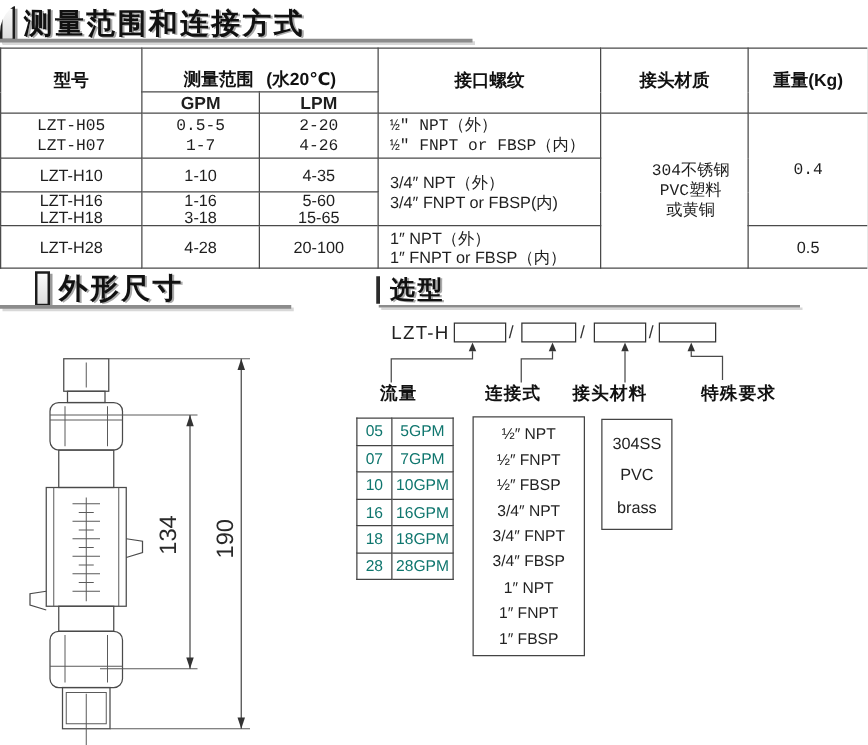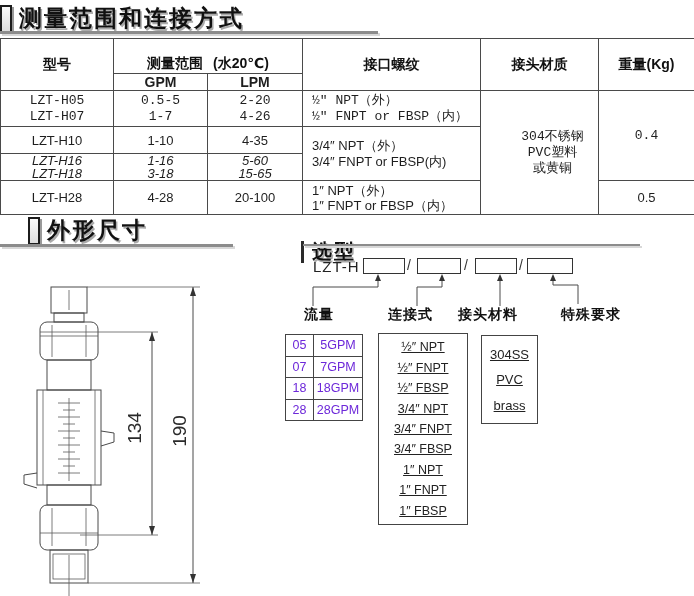--- a/index.html
+++ b/index.html
@@ -1,17 +1,17 @@
 <!DOCTYPE html>
 <html><head>
 <meta charset="utf-8">
 <style>
   html,body{margin:0;padding:0;background:#fff;}
   #app{position:relative;width:694px;height:596px;background:#ffffff;overflow:hidden;
-       font-family:"Liberation Sans","DejaVu Sans",sans-serif;color:#222;}
+       font-family:"Liberation Sans","DejaVu Sans",sans-serif;color:#222;border-radius:26px;}
 
   
   .sec-title{position:absolute;display:flex;align-items:center;}
   .sec-bar{display:inline-block;background:linear-gradient(#fafafa,#ddd);
            border:2px solid #1c1c1c;box-shadow:2px 2px 0 #9a9a9a;}
   .sec-bar.big{width:8px;height:24px;margin-right:7px;}
   .sec-bar.small{width:3px;height:22px;background:#2a2a2a;border:none;box-shadow:none;margin-right:8px;}
   .sec-txt{font-weight:bold;color:#111;letter-spacing:2px;
            text-shadow:1.5px 1.5px 0 #aaa;white-space:nowrap;}
   .sec-txt.big{font-size:23px;}
@@ -21,37 +21,37 @@
   
   table.spec{position:absolute;left:0;top:38px;width:694px;border-collapse:collapse;
              table-layout:fixed;}
   table.spec td{border:1px solid #4a4a4a;text-align:center;vertical-align:middle;
                 font-size:13px;color:#1e1e1e;white-space:pre-line;padding:0;}
   table.spec td.th{font-weight:bold;font-size:14px;color:#111;}
   table.spec td.th-sub{font-weight:700;font-size:14px;}
   td.c-thread{text-align:left !important;padding-left:9px !important;line-height:16px;}
   td.c-material{text-align:center;padding-left:26px !important;line-height:17px;font-size:13px;}
   tr.r-g1 td{line-height:16px;font-family:Liberation Mono, monospace;}
-  tr.r-g3 td{line-height:13px;font-style:italic;}
+  tr.r-g3 td{line-height:13px;}
   tr.r-g4 td.c-thread{line-height:15px;}
   .range-note{margin-left:10px;}
 
   
   .model-prefix{position:absolute;left:313px;top:258px;font-size:15px;font-weight:500;
                 letter-spacing:1px;color:#222;}
   .code-box{position:absolute;top:258px;height:14px;border:1px solid #333;background:#fff;}
   .slash{position:absolute;top:257px;font-size:14px;color:#333;}
   .sel-label{position:absolute;top:306px;font-size:14px;font-weight:bold;color:#111;letter-spacing:1px;}
 
   .flow-table{position:absolute;left:285px;top:334px;border-collapse:collapse;table-layout:fixed;}
-  .flow-table td{border:1px solid #444;font-size:12.5px;color:#6d28d9;text-align:center;
+  .flow-table td{border:1px solid #444;font-size:12.5px;color:#0f766e;text-align:center;
                  height:20.5px;padding:0;}
   .opt-box{position:absolute;border:1px solid #444;display:flex;flex-direction:column;
            justify-content:space-evenly;align-items:center;background:#fff;}
-  .opt{font-size:12.5px;color:#222;white-space:nowrap;text-decoration:underline;}
+  .opt{font-size:12.5px;color:#222;white-space:nowrap;}
   .opt-main{font-size:14px;font-weight:600;color:#1a1a1a;}
   .opt-note{font-size:9.5px;color:#1a1a1a;}
 
   svg{position:absolute;}
   .ln{stroke:#4a4a4a;stroke-width:1;fill:none;}
   .ln-thin{stroke:#5a5a5a;stroke-width:0.8;fill:none;}
   .arrow{fill:#333;}
   .dim-txt{font-size:19px;fill:#2a2a2a;font-family:"Liberation Sans","DejaVu Sans",sans-serif;}
 </style>
 </head>
@@ -127,21 +127,21 @@
     </tr>
   </tbody>
     </table>
 
   <div class="sec-title" style="left:0;top:215px;padding-left:28px;">
     <span class="sec-bar big"></span>
     <span class="sec-txt big">外形尺寸</span>
   </div>
   <div class="sec-underline" style="left:0;top:244px;width:233px;"></div>
 
-  <div class="sec-title" style="left:301px;top:238px;">
+  <div class="sec-title" style="left:301px;top:218px;">
     <span class="sec-bar small"></span>
     <span class="sec-txt small">选型</span>
   </div>
   <div class="sec-underline" style="left:303px;top:244px;width:337px;height:2px;"></div>
 
   <svg style="left:0;top:265px;" width="240" height="331" viewBox="0 0 240 331">
 
     <rect class="ln" x="51" y="22" width="36" height="26"></rect>
     <line class="ln-thin" x1="69" y1="25" x2="69" y2="45"></line>
     <rect class="ln" x="54" y="48" width="30" height="9"></rect>
@@ -233,20 +233,28 @@
     <tbody>
         <tr>
       <td>05</td>
       <td>5GPM</td>
         </tr>
     <tr>
       <td>07</td>
       <td>7GPM</td>
         </tr>
     <tr>
+      <td>10</td>
+      <td>10GPM</td>
+        </tr>
+    <tr>
+      <td>16</td>
+      <td>16GPM</td>
+        </tr>
+    <tr>
       <td>18</td>
       <td>18GPM</td>
         </tr>
     <tr>
       <td>28</td>
       <td>28GPM</td>
         </tr>
   </tbody>
     </table>
 

